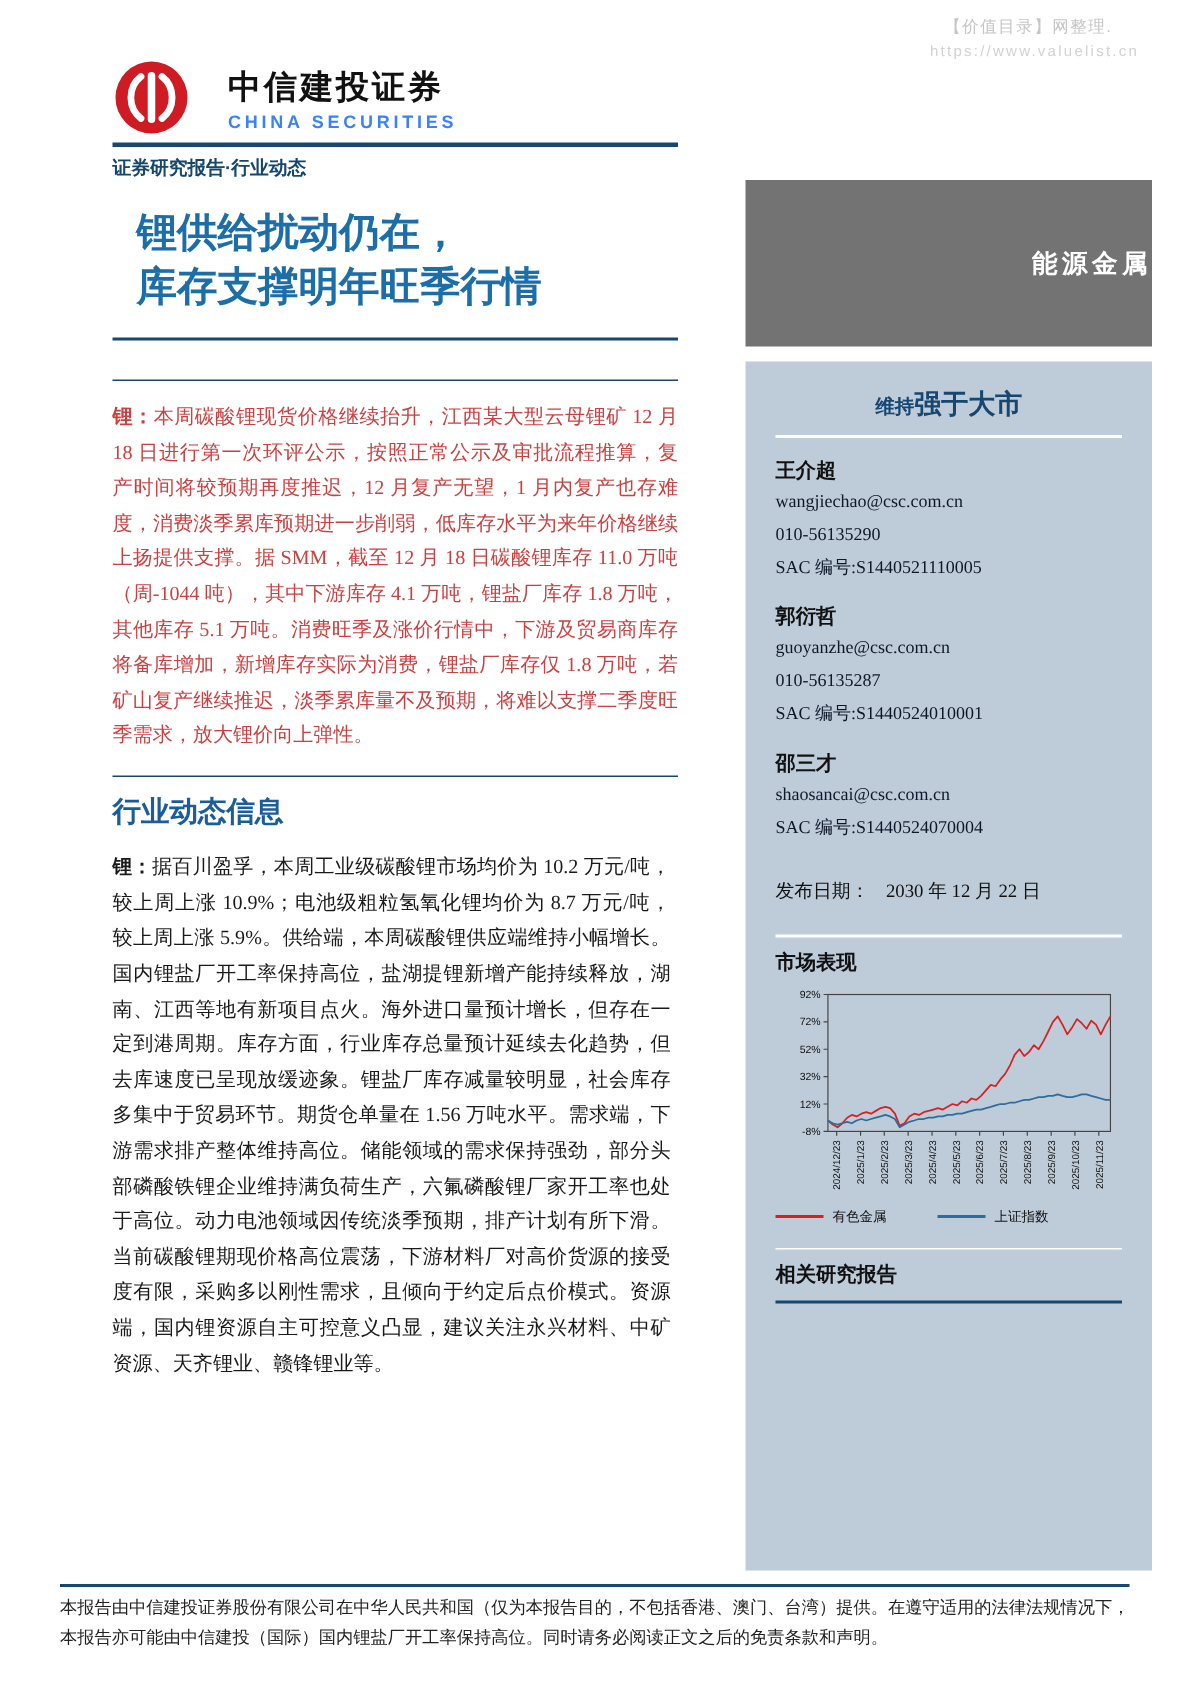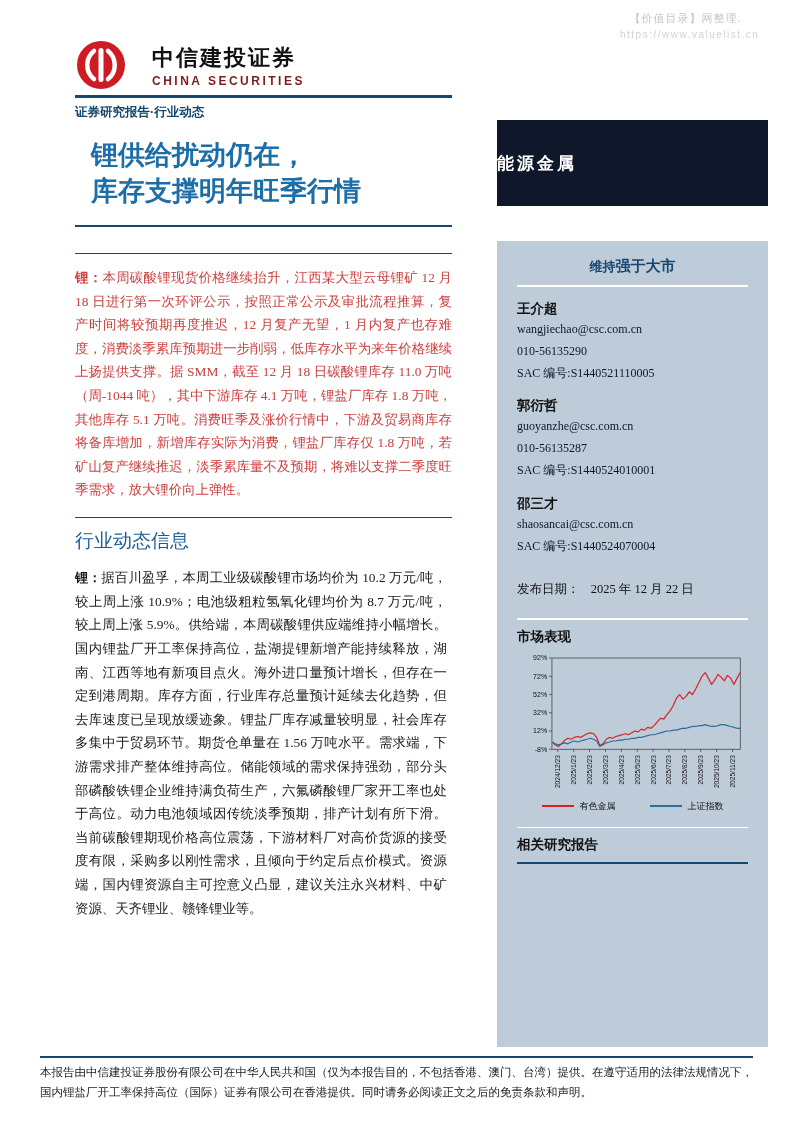--- a/index.html
+++ b/index.html
@@ -12,64 +12,64 @@
   .watermark .w1{font-size:11px;color:#c6c6c6;letter-spacing:1px;text-align:center;}
   .watermark .w2{font-size:10px;color:#d2d2d2;letter-spacing:1.5px;padding-left:32px;}
 
   
   .brand{position:absolute;top:40px;left:76px;display:flex;align-items:center;gap:26px;}
   .brand-logo{width:50px;height:50px;flex:0 0 auto;}
   .brand-text{display:flex;flex-direction:column;}
   .brand-cn{font-family:"Liberation Sans", sans-serif;font-weight:bold;font-size:22px;
             letter-spacing:2px;color:#111;}
   .brand-en{font-family:"Liberation Sans", sans-serif;font-weight:bold;font-size:12px;
-            letter-spacing:2.5px;color:#7f1d1d;margin-top:1px;}
+            letter-spacing:2.5px;color:#3b82f6;margin-top:1px;}
 
   .rule-thick{position:absolute;left:75px;top:95px;width:377px;height:3px;background:#17466f;}
 
   
   .leftcol{position:absolute;left:75px;top:104px;width:377px;}
   .series-label{font-family:"Liberation Sans", sans-serif;font-weight:bold;font-size:12.5px;
                 color:#15466b;margin:0 0 8px 0;}
   .doc-title{font-family:"Liberation Sans", sans-serif;font-weight:bold;font-size:27px;
              line-height:36px;color:#1c6ea8;margin:16px;}
   .title-underline{width:100%;height:2px;background:#17466f;margin-top:8px;}
   .divider{width:100%;height:1px;background:#17466f;}
   .div-core{margin-top:26px;}
   .core-heading{font-family:"Liberation Sans", sans-serif;font-weight:bold;font-size:20px;
                 color:#e60000;margin:10px 0 0 0;}
   .core-body{font-size:13.4px;line-height:1.76;text-align:justify;color:#cb4040;margin:12px 0 0 0;}
   .core-body .lead{font-weight:bold;}
   .div-industry{margin-top:15px;}
-  .industry-heading{font-family:"Liberation Sans", sans-serif;font-weight:normal;font-size:19px;
+  .industry-heading{font-family:"Liberation Sans", sans-serif;font-weight:bold;font-size:19px;
                     color:#1b5e97;margin:10px 0 0 0;}
   .industry-body{font-size:13.4px;line-height:1.76;text-align:justify;color:#1a1a1a;margin:12px 5px 0 0;}
   .industry-body .lead{font-weight:bold;font-family:"Liberation Sans", sans-serif;font-size:13px;}
 
   
-  .sector-box{position:absolute;left:497px;top:120px;width:271px;height:86px;background:#0f172a;
-              display:flex;align-items:center;justify-content:flex-start;}
+  .sector-box{position:absolute;left:497px;top:120px;width:271px;height:111px;background:#737373;
+              display:flex;align-items:center;justify-content:flex-end;}
   .sector-box span{color:#ffffff;font-family:"Liberation Sans", sans-serif;font-weight:bold;
                    font-size:17px;letter-spacing:3px;}
   .info-box{position:absolute;left:497px;top:241px;width:271px;height:806px;background:#becbd9;
             box-sizing:border-box;padding:16px 20px 0 20px;}
   .rating-row{display:flex;justify-content:center;align-items:baseline;}
   .rating-action{font-family:"Liberation Sans", sans-serif;font-weight:bold;font-size:13px;color:#17466f;}
-  .rating-value{font-family:"Liberation Sans", sans-serif;font-weight:bold;font-size:15px;color:#17466f;}
+  .rating-value{font-family:"Liberation Sans", sans-serif;font-weight:bold;font-size:18px;color:#17466f;}
   .hr-white{border:none;height:1.5px;background:#ffffff;margin:9px 0 0 0;}
   .analyst{margin-top:13px;}
   .analyst-name{font-family:"Liberation Sans", sans-serif;font-weight:bold;font-size:13.5px;color:#111;}
   .analyst-line{font-size:12px;color:#0f172a;line-height:1.85;}
   .publish-row{margin-top:24px;font-size:12.5px;color:#111;}
   .publish-row .plabel{margin-right:8px;}
   .market-heading,.related-heading{font-family:"Liberation Sans", sans-serif;font-weight:bold;
                                    font-size:13.5px;color:#111;margin-top:8px;}
   .chart-wrap{margin-top:6px;}
   .chart-wrap svg{display:block;width:233px;height:146px;}
-  .legend{display:flex;justify-content:center;gap:34px;margin-top:2px;}
+  .legend{display:flex;justify-content:flex-start;gap:34px;margin-top:2px;}
   .legend-item{display:flex;align-items:center;gap:6px;font-size:9px;color:#111;}
   .legend .sw{display:inline-block;width:32px;height:2px;background:#888;}
   .hr-navy{border:none;height:2px;background:#17466f;margin:8px 0 0 0;}
 
   
   .footer-rule{position:absolute;left:40px;top:1056px;width:713px;height:1.5px;background:#17466f;}
   .footer{position:absolute;left:40px;top:1062px;width:720px;font-size:11.5px;line-height:1.75;color:#222;}
 </style>
 </head>
 <body>
@@ -135,21 +135,21 @@
     </div>
 
     <div class="analyst">
       <div class="analyst-name">邵三才</div>
       <div class="analyst-line">shaosancai@csc.com.cn</div>
       <div class="analyst-line">SAC 编号:S1440524070004</div>
     </div>
 
     <div class="publish-row">
       <span class="plabel">发布日期：</span>
-      <span>2025 年 12 月 22 日</span>
+      <span>2030 年 12 月 22 日</span>
     </div>
 
     <hr class="hr-white" style="margin-top:20px;">
     <div class="market-heading">市场表现</div>
 
     <div class="chart-wrap">
       <svg viewBox="0 0 240 150">
           <rect x="36" y="6" width="194" height="94" fill="none" stroke="#444" stroke-width="0.8"></rect>
           <line x1="33" y1="6" x2="36" y2="6" stroke="#444" stroke-width="0.8"></line>
           <text x="31" y="8.4" text-anchor="end" font-size="7.2" fill="#111" font-family="Liberation Sans, sans-serif">92%</text>
@@ -203,16 +203,16 @@
     </div>
 
     <hr class="hr-white" style="margin-top:14px;">
     <div class="related-heading">相关研究报告</div>
     <hr class="hr-navy">
   </div>
 
   <div class="footer-rule"></div>
   <div class="footer">
     <div>本报告由中信建投证券股份有限公司在中华人民共和国（仅为本报告目的，不包括香港、澳门、台湾）提供。在遵守适用的法律法规情况下，</div>
-    <div>国内锂盐厂开工率保持高位（国际）证券有限公司在香港提供。同时请务必阅读正文之后的免责条款和声明。</div>
+    <div>本报告亦可能由中信建投（国际）国内锂盐厂开工率保持高位。同时请务必阅读正文之后的免责条款和声明。</div>
   </div>
 
 </div>
 
 </body></html>

